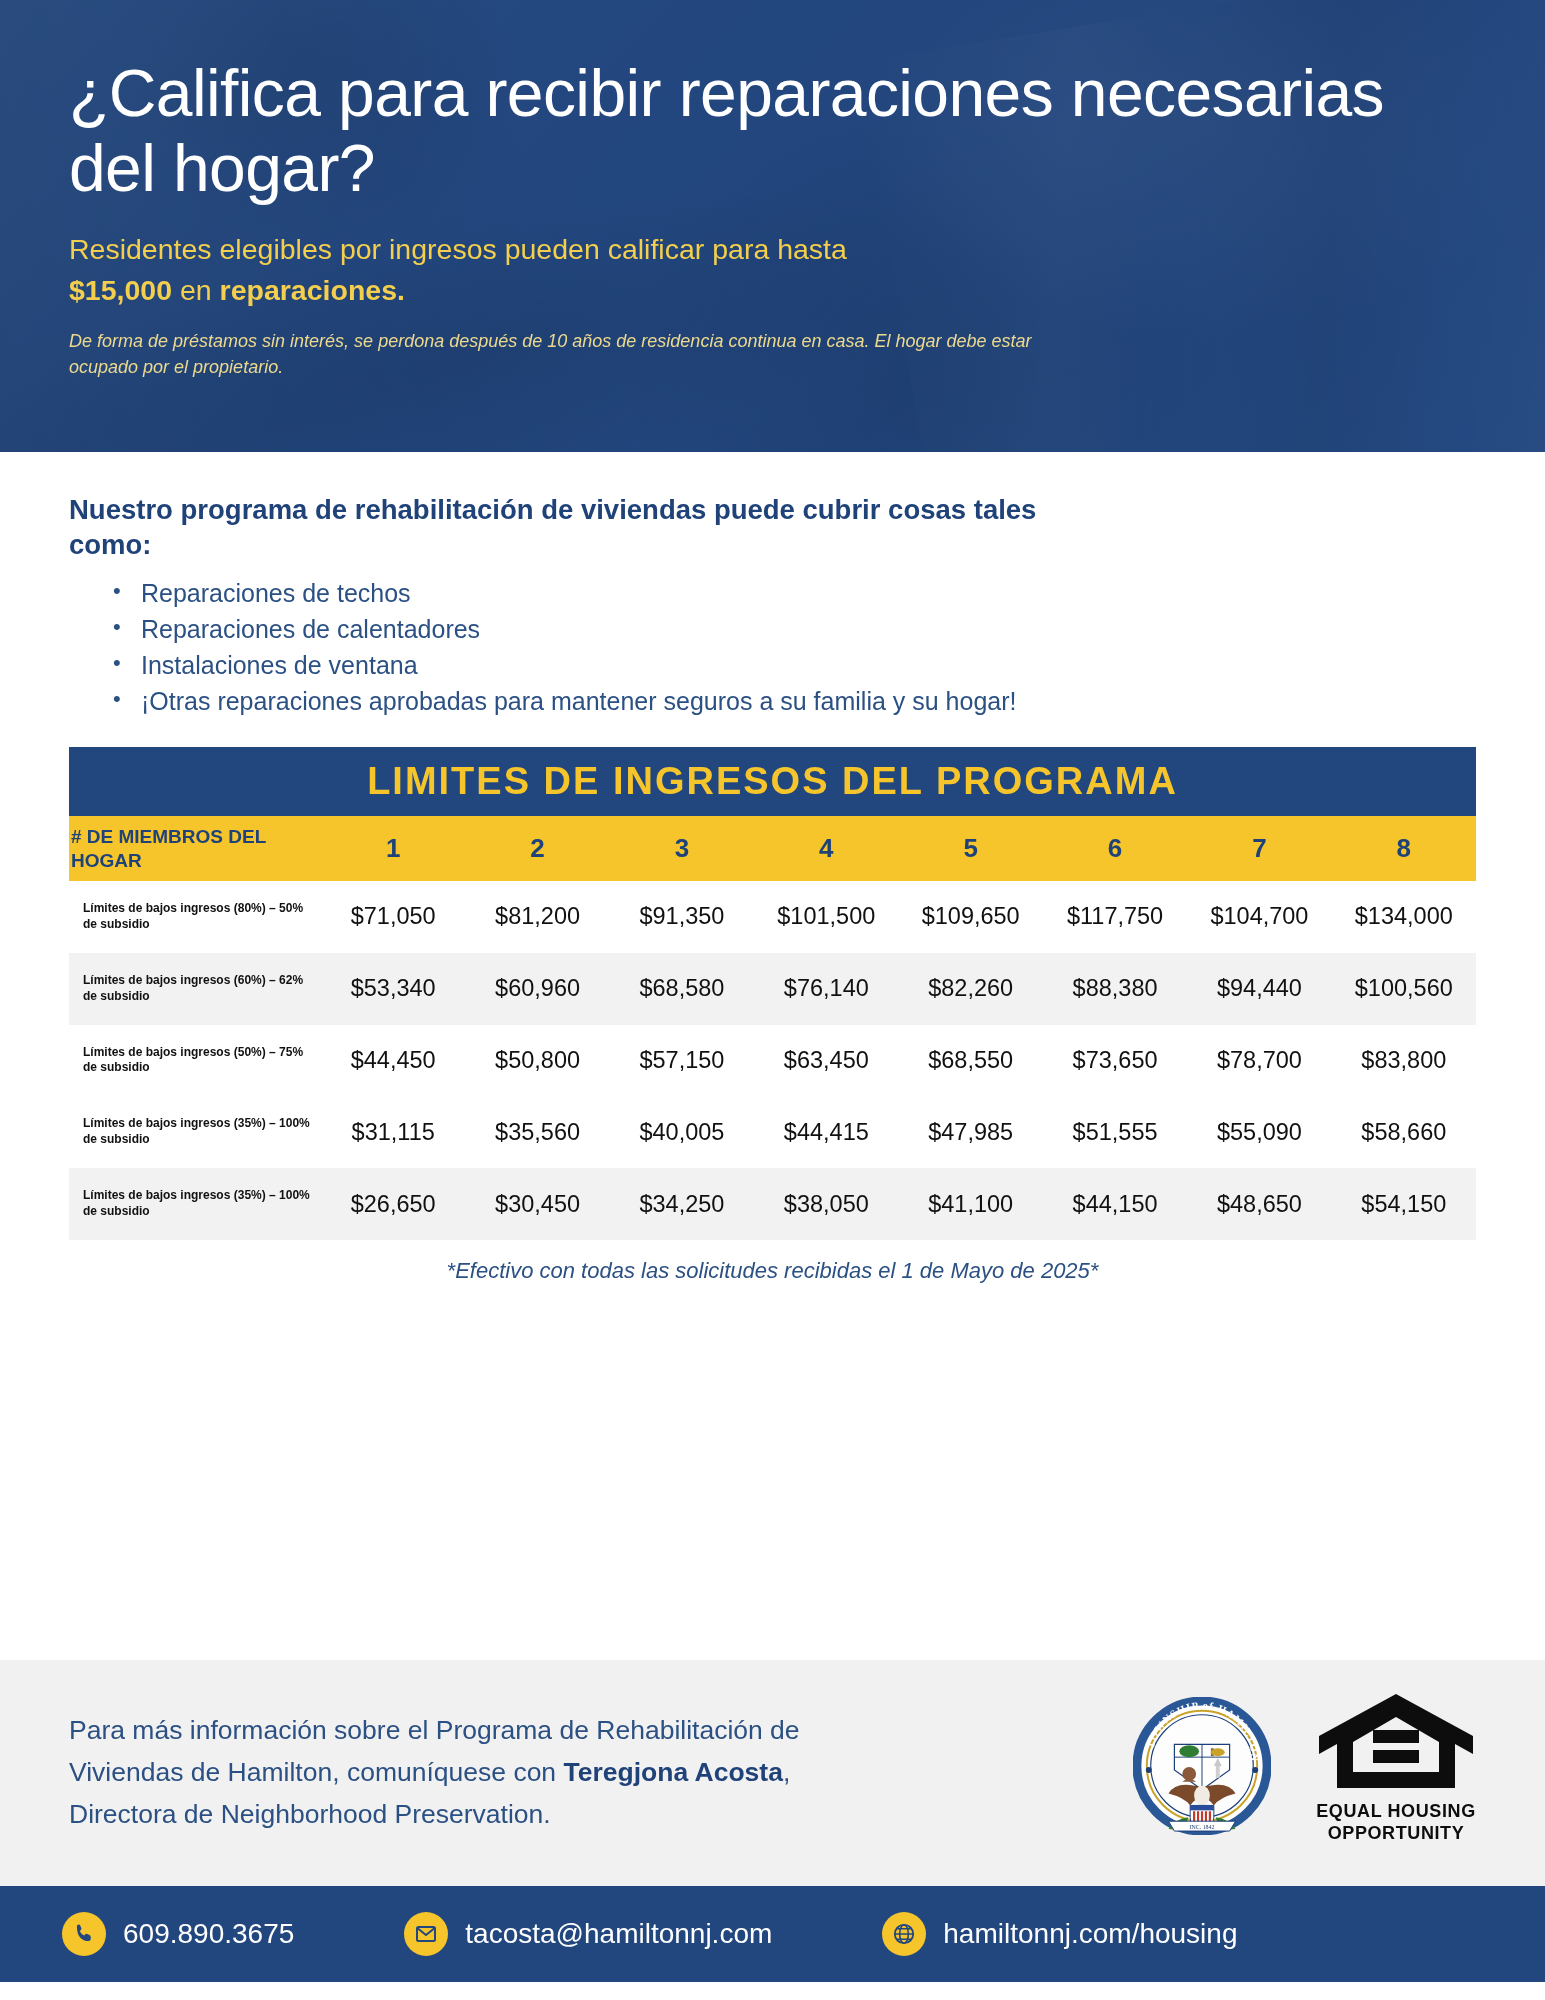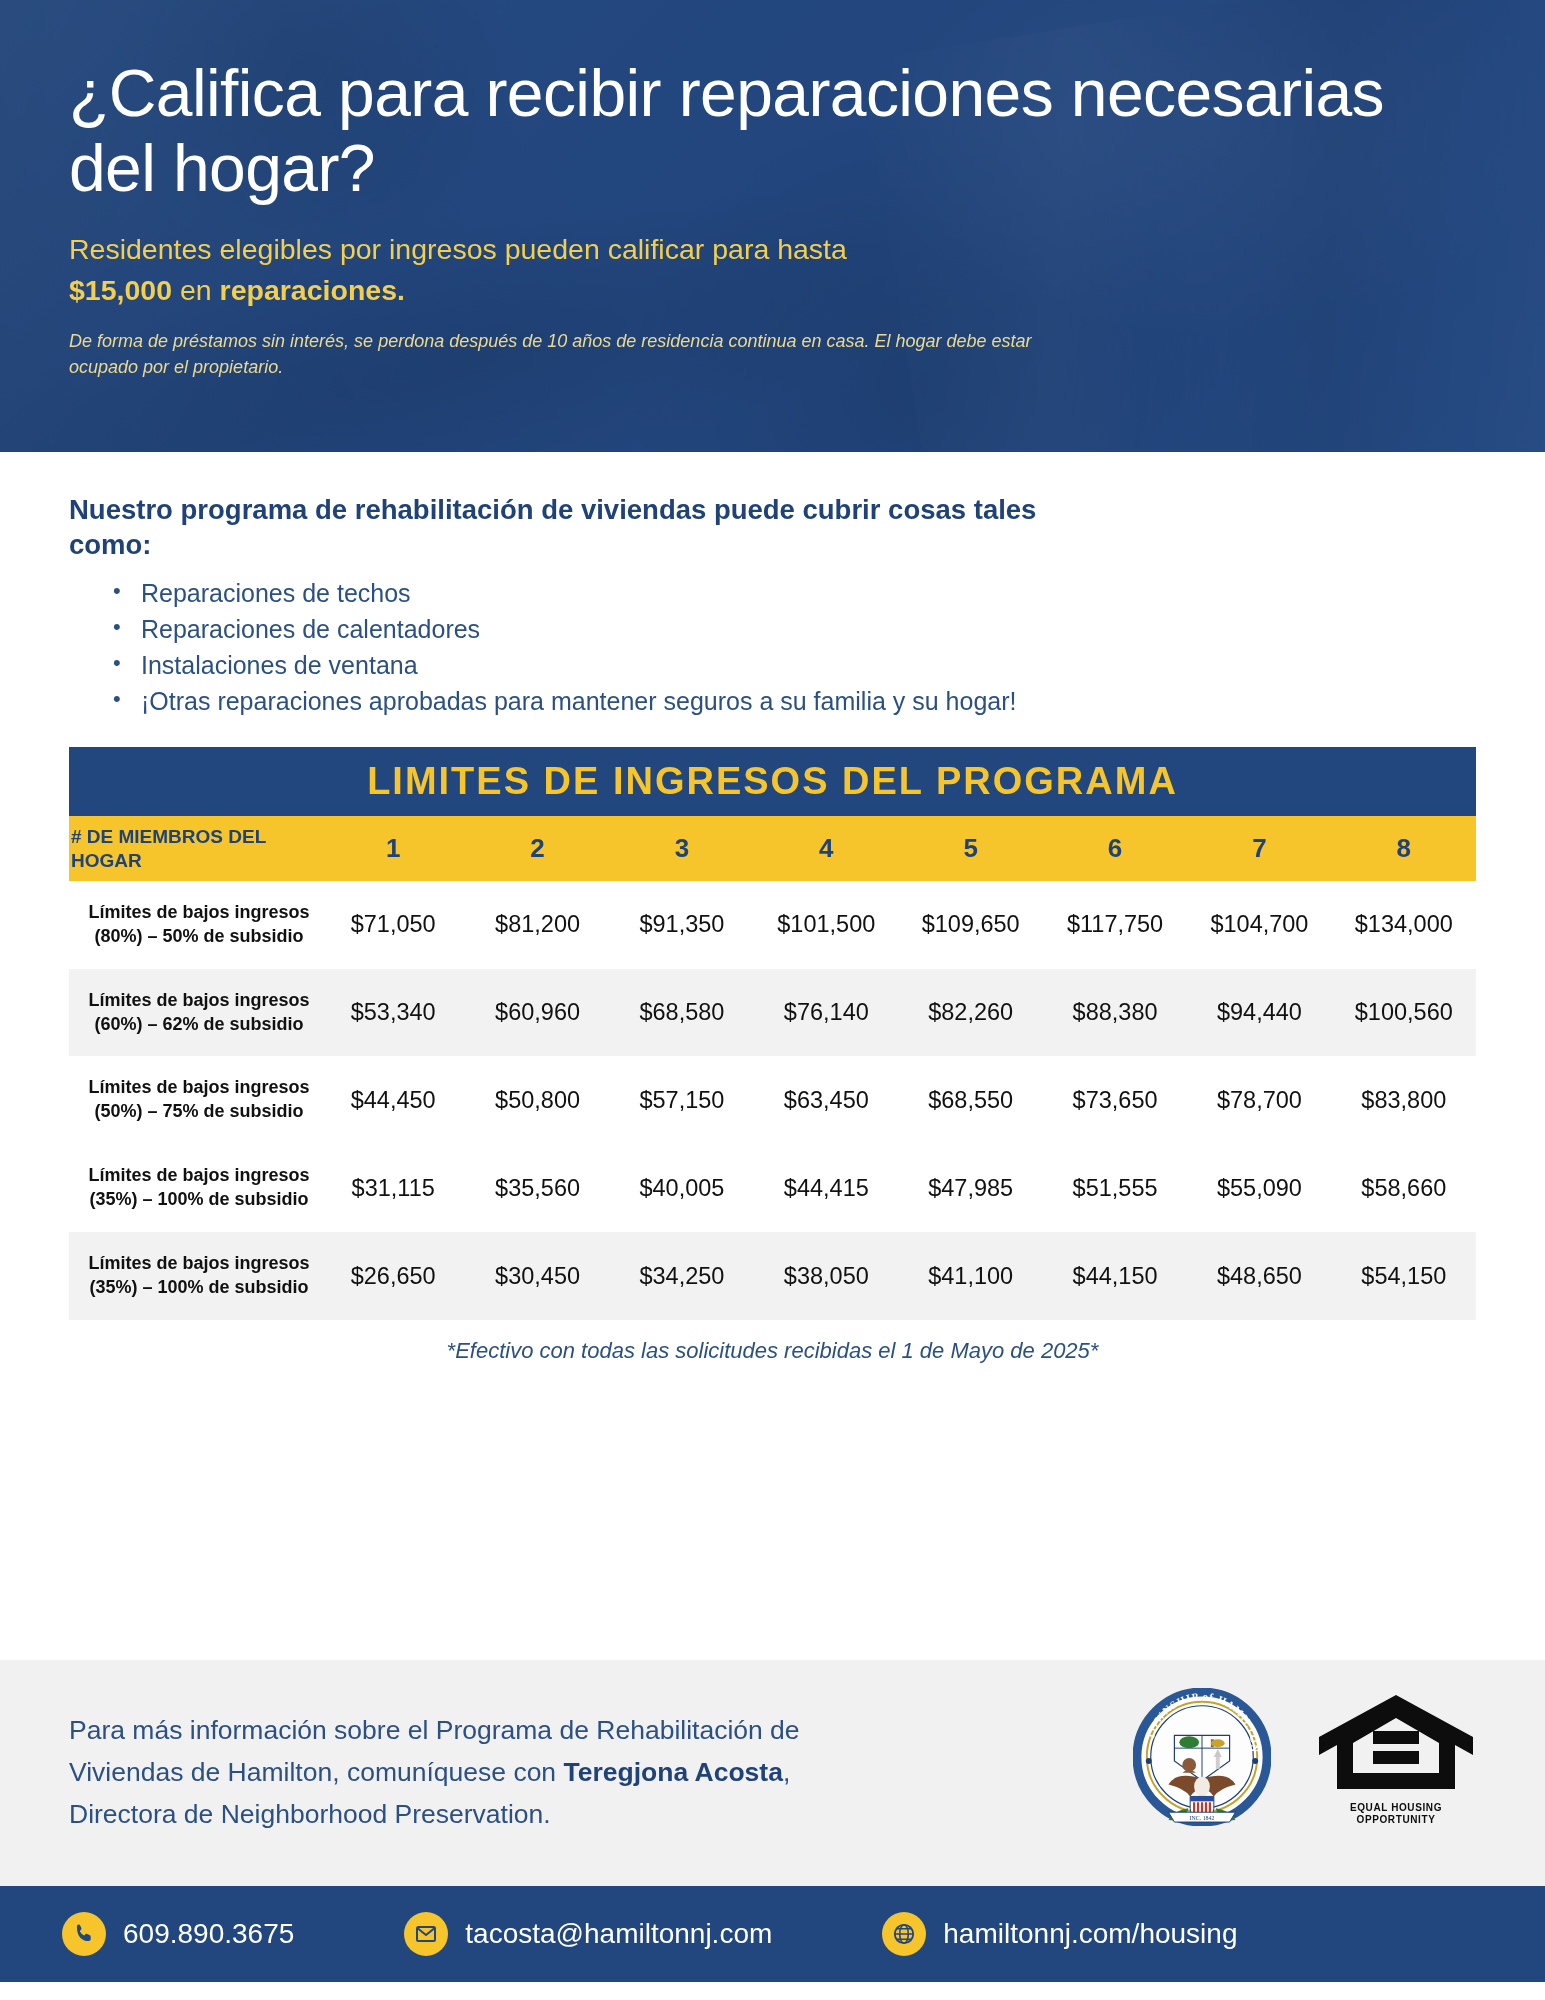--- a/index.html
+++ b/index.html
@@ -168,24 +168,24 @@
   .data-table th.hdr-num {
     font-size: 26px;
     text-align: center;
   }
   .data-table td {
     border: none;
     vertical-align: middle;
   }
   .data-table tbody tr.shaded td { background: #f2f2f2; }
   .data-table tbody tr td.rowlabel {
-    font-size: 18px;
+    font-size: 12px;
     font-weight: bold;
     color: #111111;
-    text-align: center;
+    text-align: left;
     line-height: 1.33;
     padding: 20px 6px 20px 14px;
   }
   .data-table tbody tr td.cell {
     font-size: 23.5px;
     color: #111111;
     text-align: center;
     padding: 20px 2px;
     white-space: nowrap;
   }
@@ -219,21 +219,21 @@
     position: absolute;
     right: 68px;
     top: 28px;
     display: flex;
     align-items: center;
     gap: 44px;
   }
   .seal { width: 138px; height: 138px; }
   .eho { width: 162px; text-align: center; }
   .eho-text {
-    font-size: 10px;
+    font-size: 18px;
     font-weight: bold;
     letter-spacing: 0.6px;
     color: #0d0d0d;
     line-height: 1.2;
     margin-top: 4px;
   }
 
   
   .footer {
     position: absolute;

